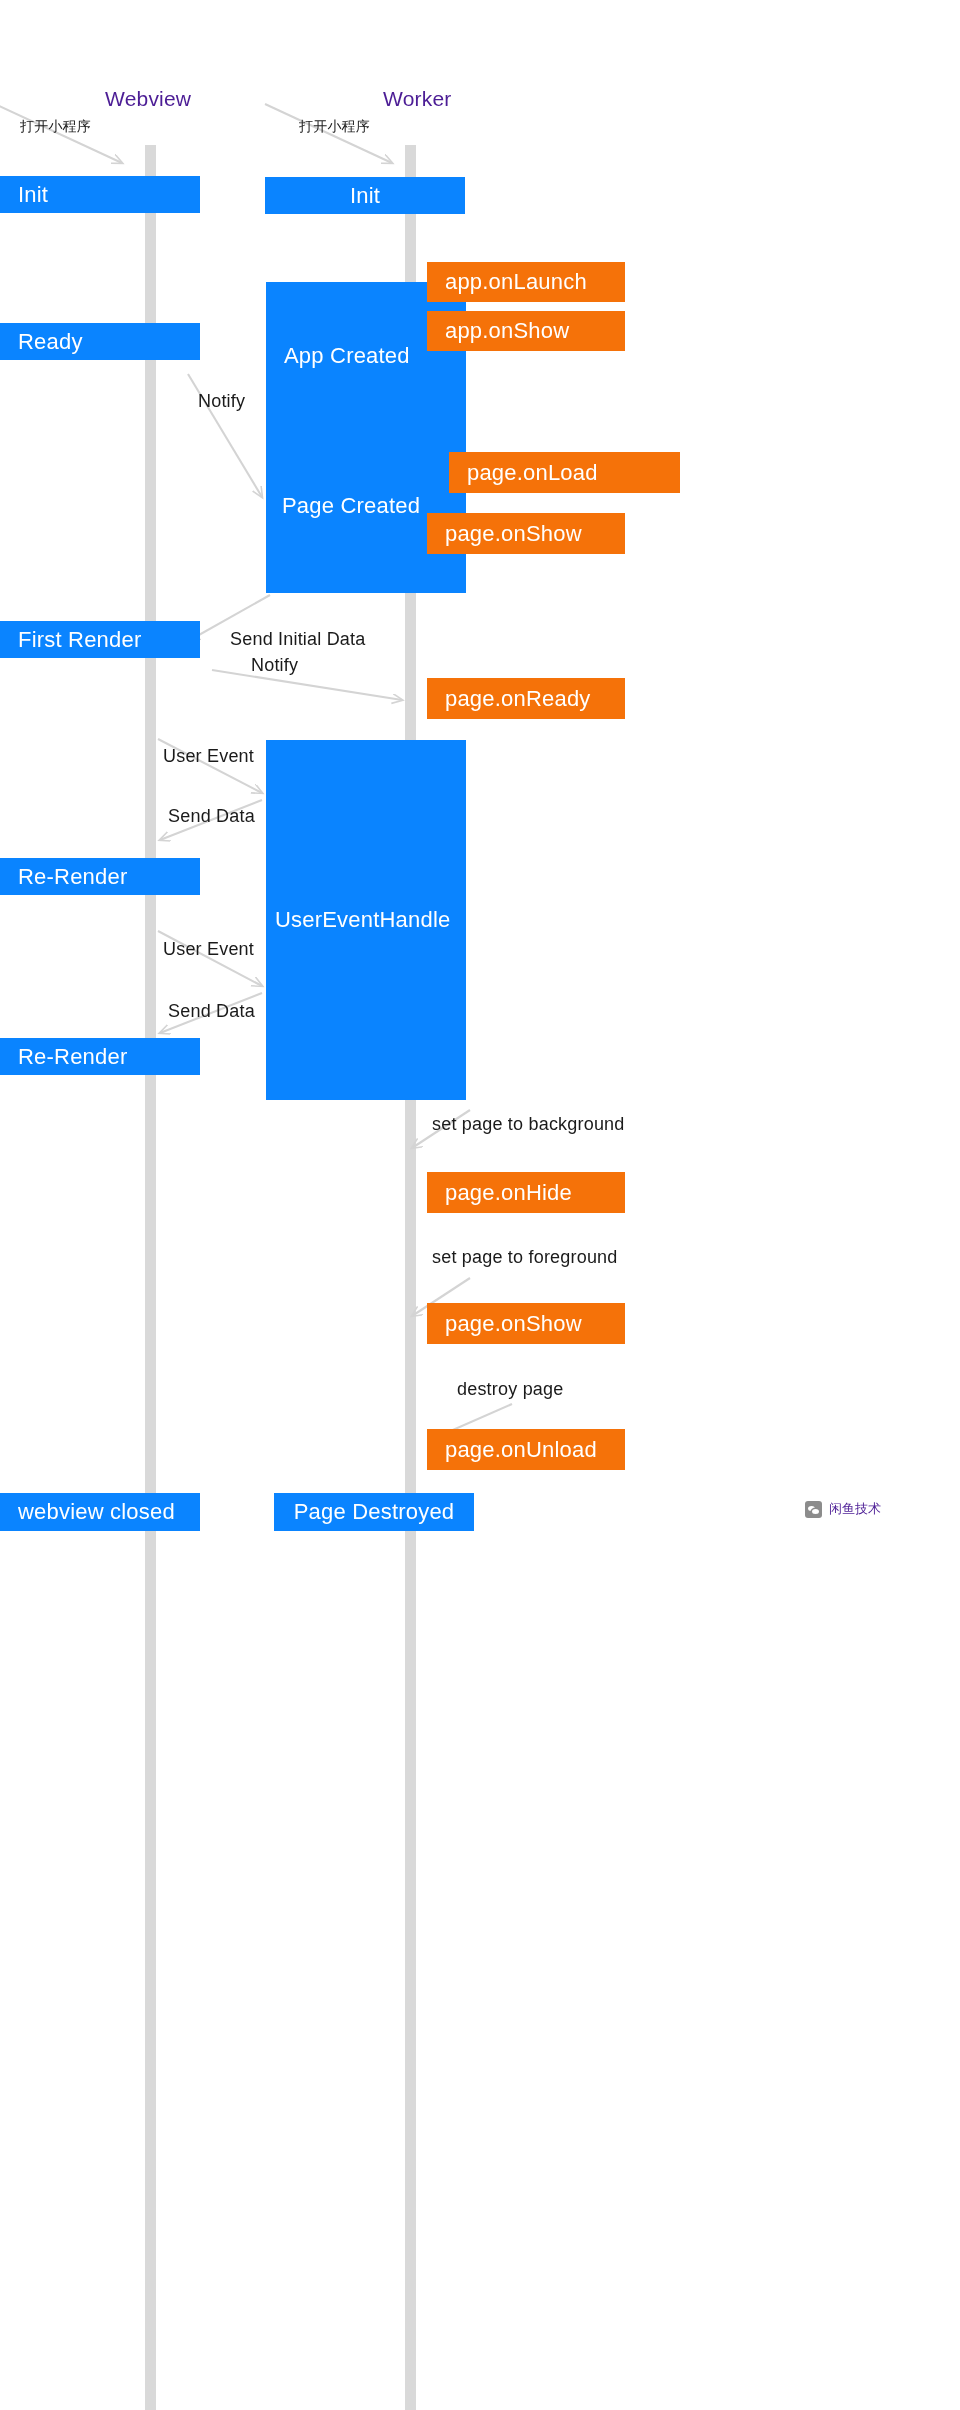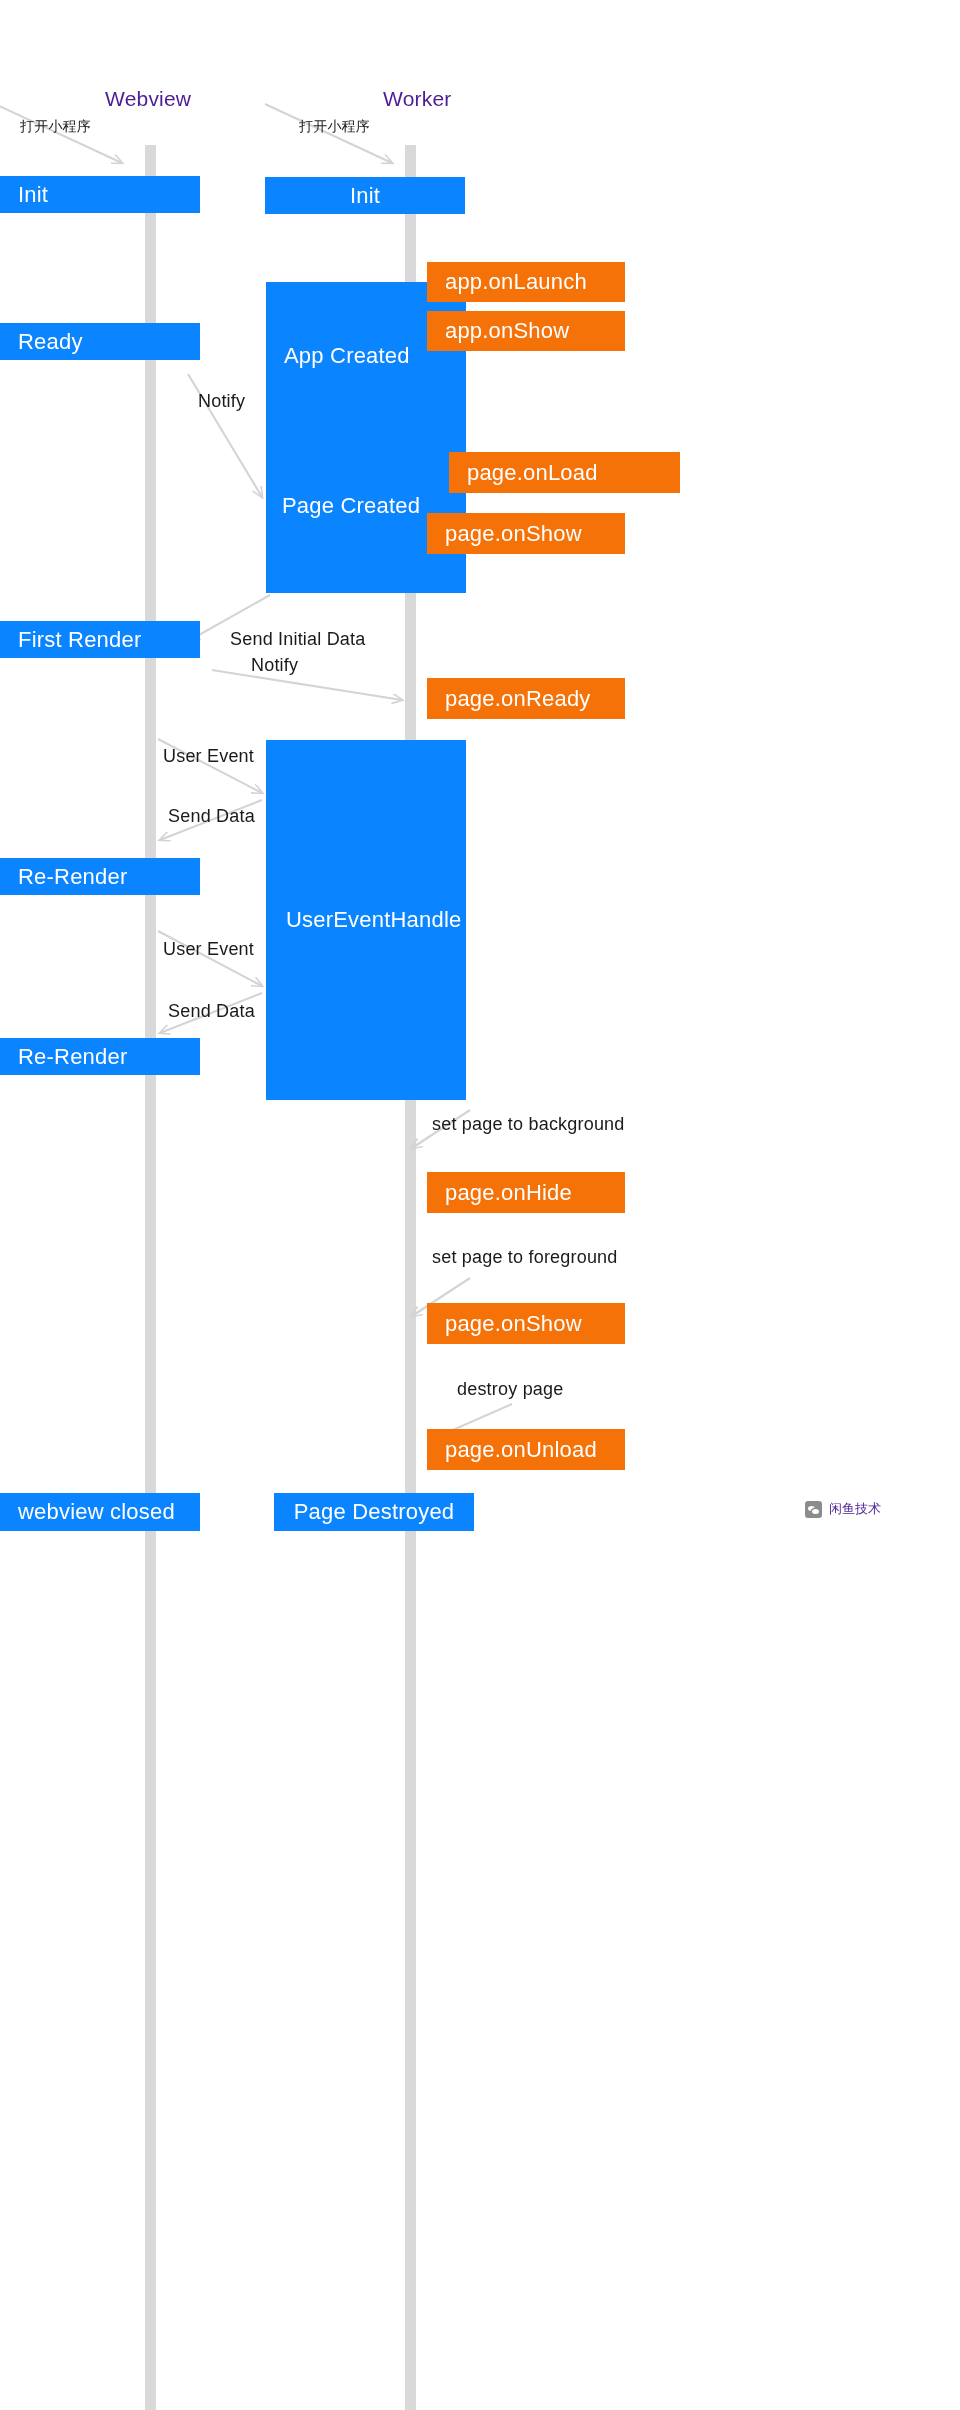--- a/index.html
+++ b/index.html
@@ -177,21 +177,21 @@
   <div class="box blue left" style="left:0px; top:1038px; width:200px; height:37px;">Re-Render</div>
 
   <div class="box blue left" style="left:0px; top:1493px; width:200px; height:38px;">webview closed</div>
 
   <div class="box blue center" style="left:265px; top:177px; width:200px; height:37px;">Init</div>
 
   <div class="box blue left" style="left:266px; top:235px; width:200px; height:147px; padding-left:18px;margin-top:47px;">App Created</div>
 
   <div class="box blue left" style="left:266px; top:418px; width:200px; height:175px; padding-left:16px;">Page Created</div>
 
-  <div class="box blue left" style="left:266px; top:740px; width:200px; height:360px; padding-left:20px;">UserEventHandle</div>
+  <div class="box blue left" style="left:266px; top:740px; width:200px; height:360px; padding-left:9px;">UserEventHandle</div>
 
   <div class="box blue center" style="left:274px; top:1493px; width:200px; height:38px;">Page Destroyed</div>
 
   <div class="box orange left" style="left:427px; top:262px; width:198px; height:40px;">app.onLaunch</div>
 
   <div class="box orange left" style="left:427px; top:311px; width:198px; height:40px;">app.onShow</div>
 
   <div class="box orange left" style="left:449px; top:452px; width:231px; height:41px;">page.onLoad</div>
 
   <div class="box orange left" style="left:427px; top:513px; width:198px; height:41px;">page.onShow</div>

